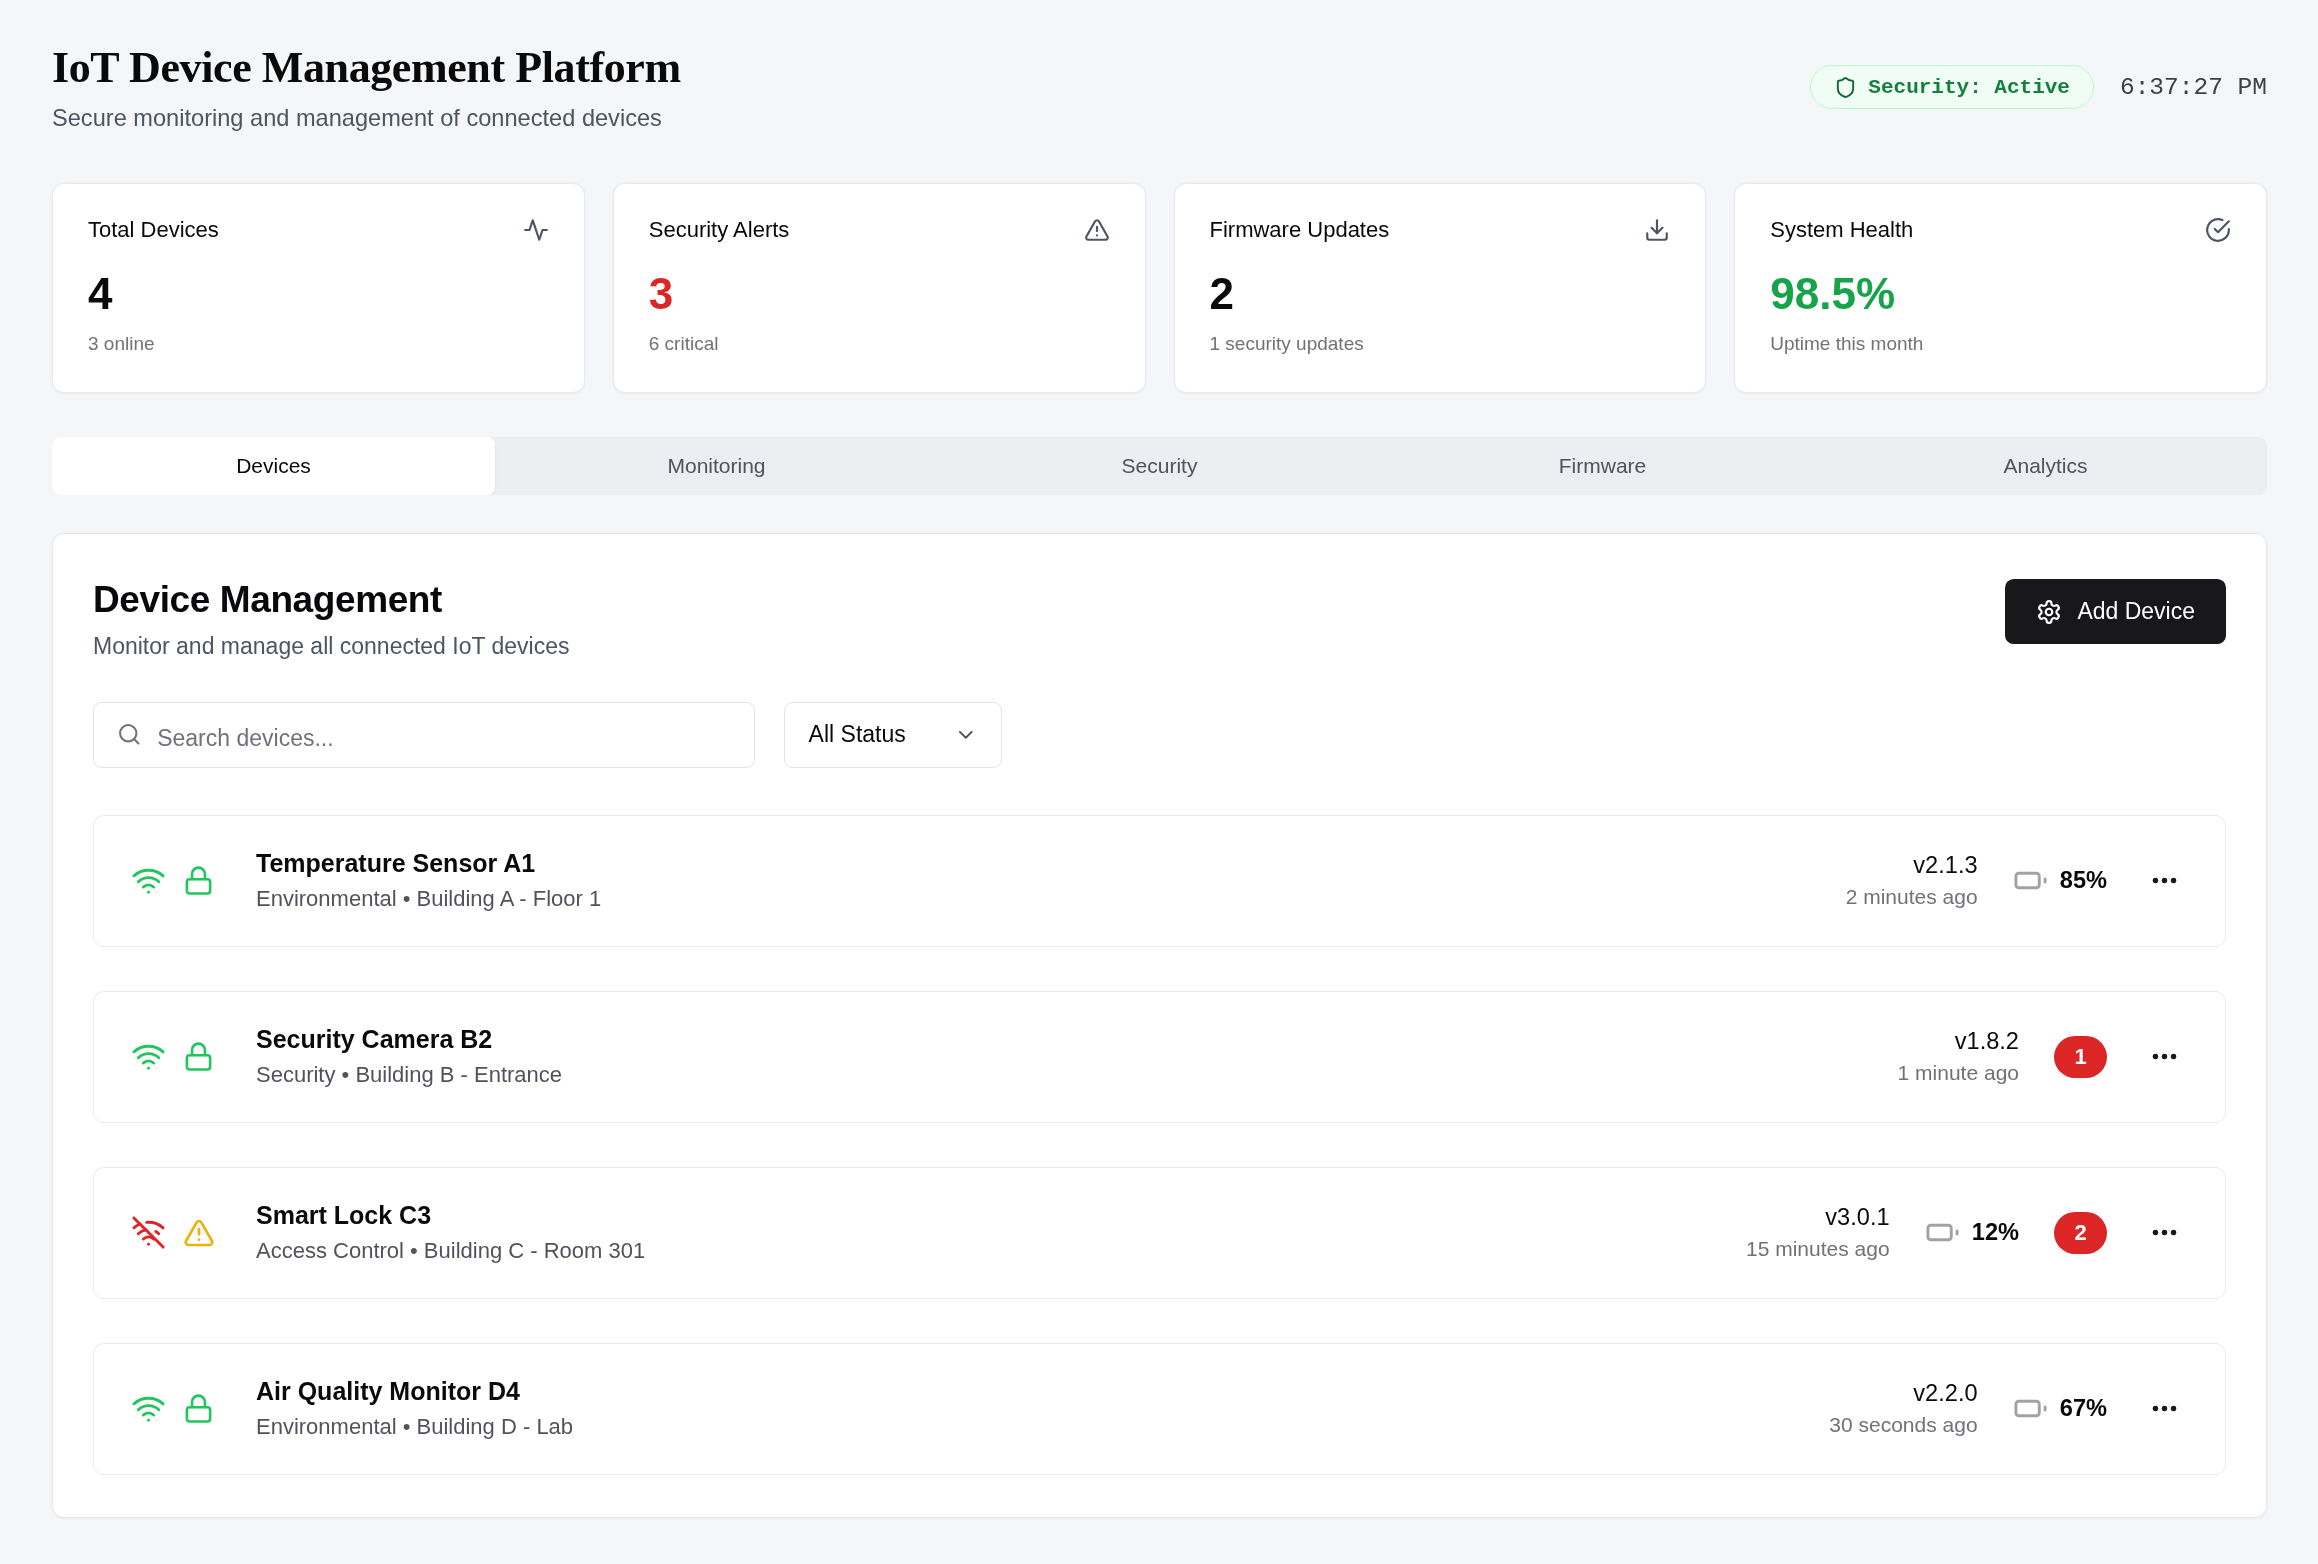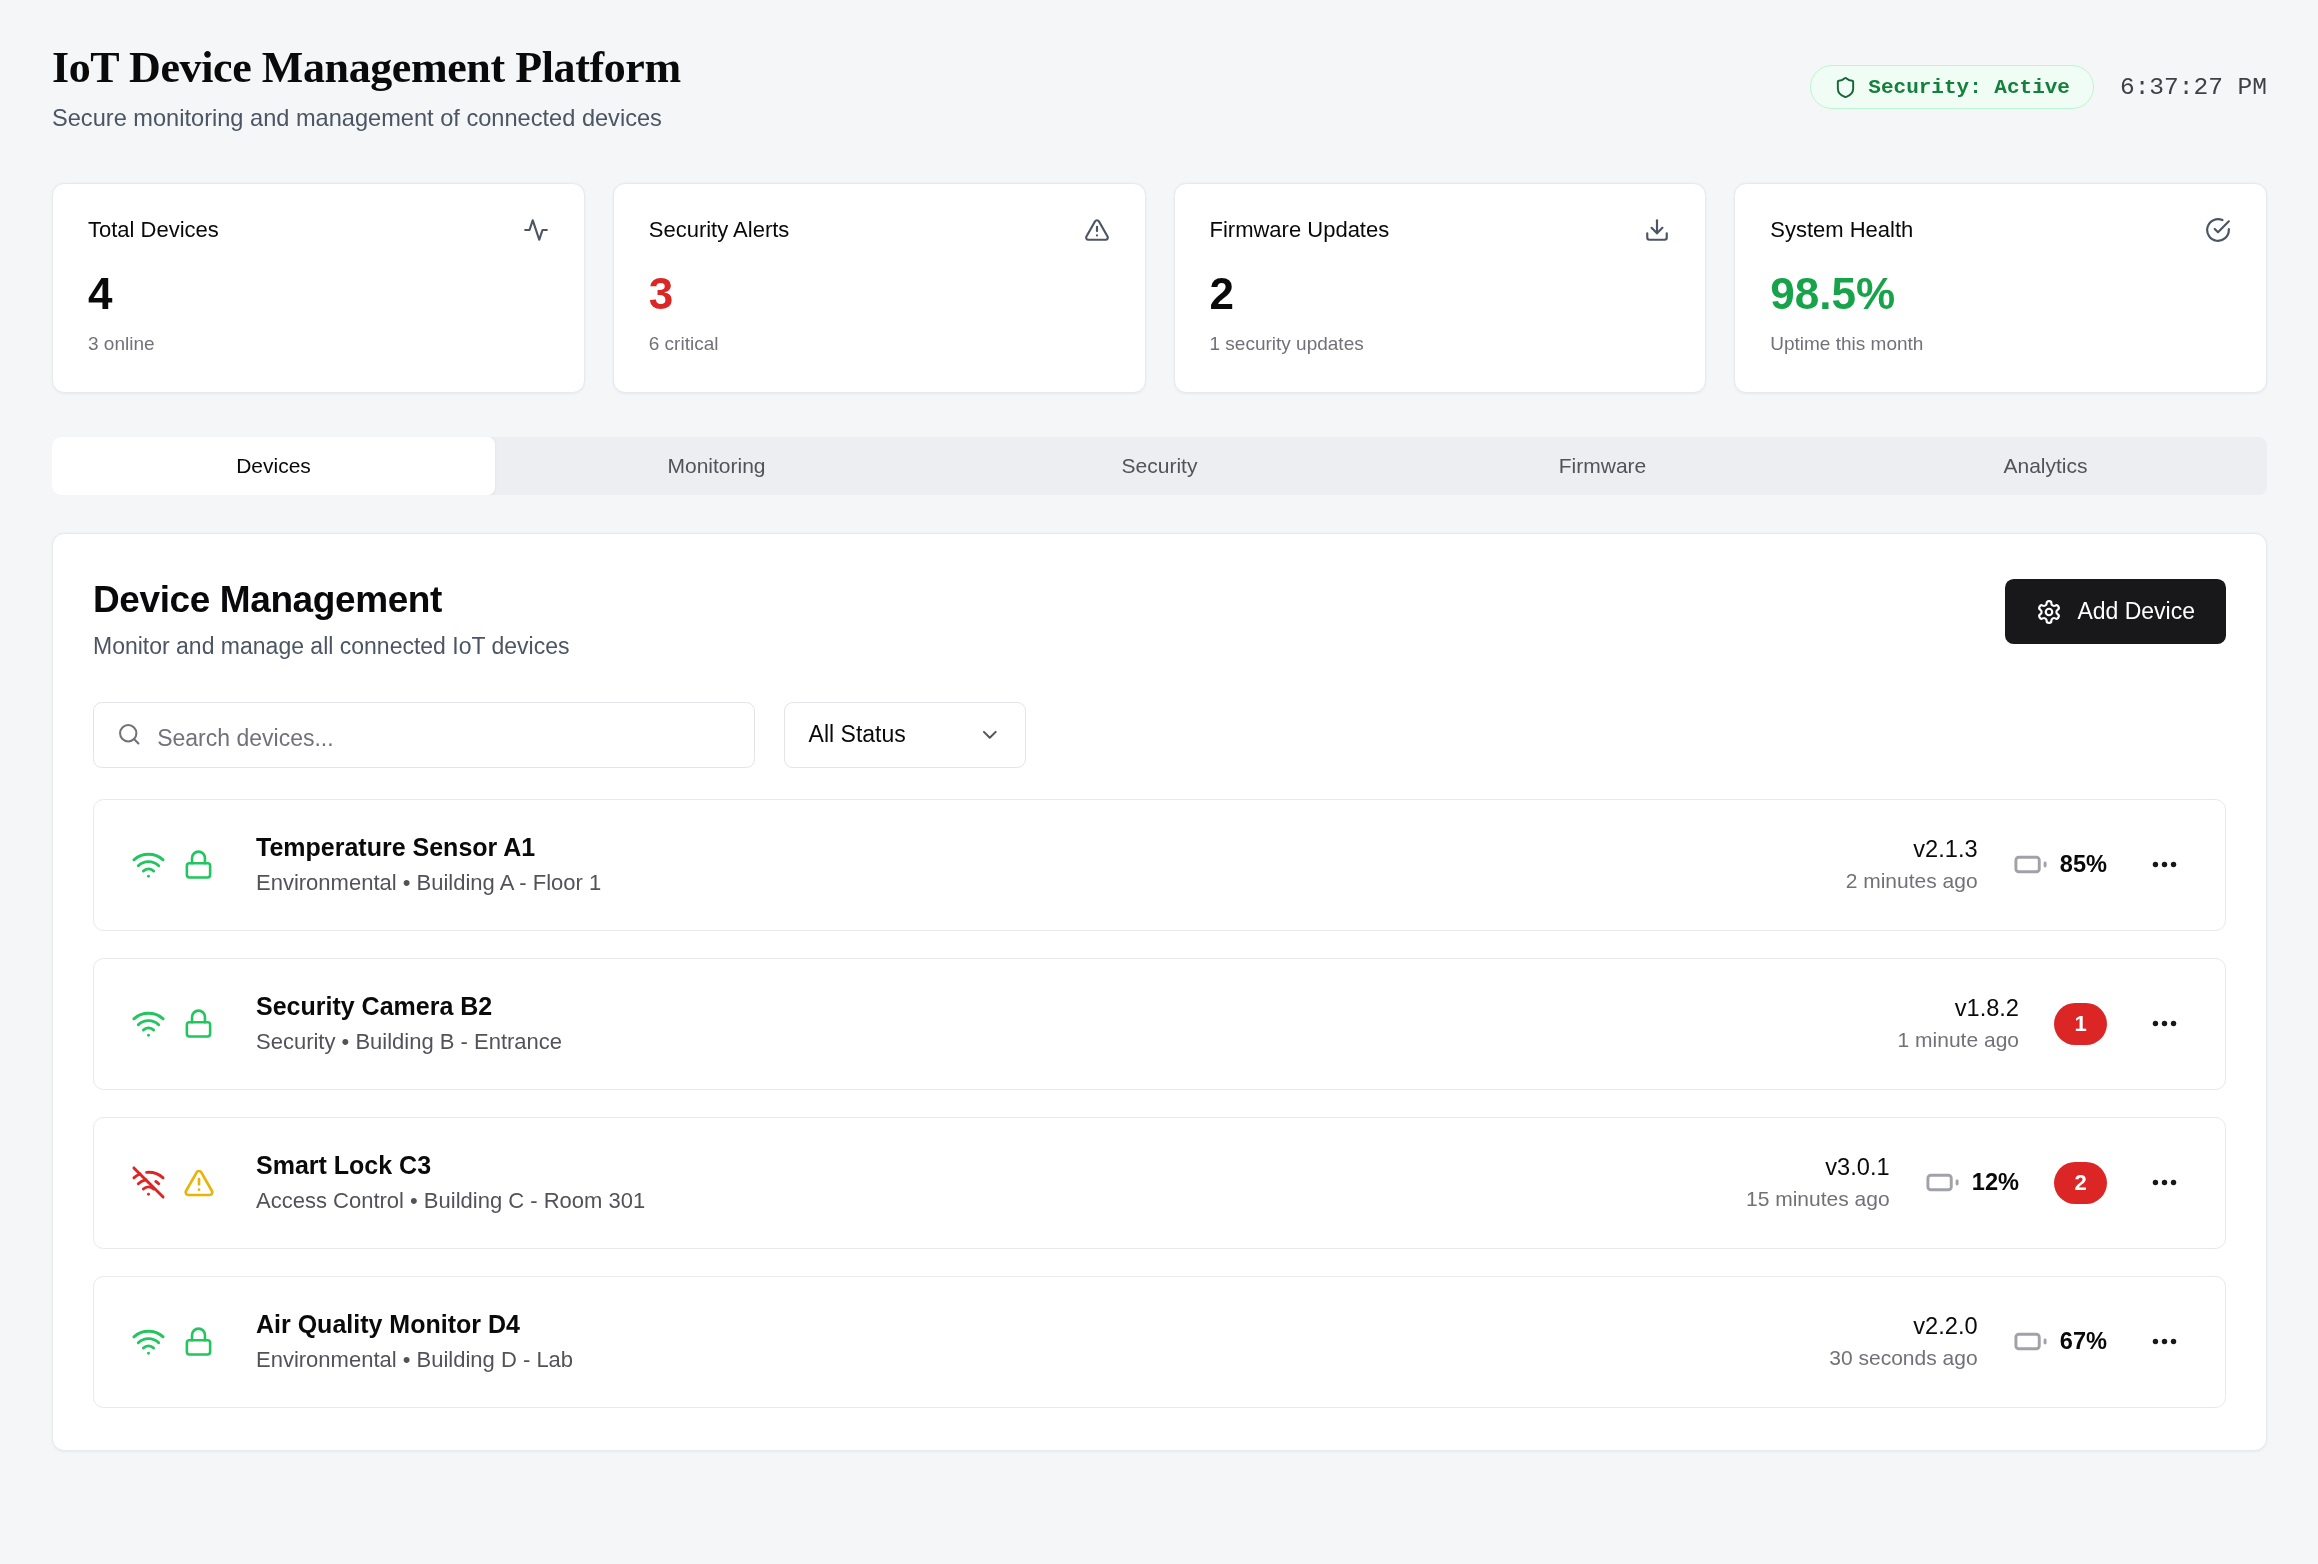--- a/index.html
+++ b/index.html
@@ -72,27 +72,27 @@
     border: 0.9px solid #e2e4e9; border-radius: 8.7px; padding: 0 23px;
   }
   .search-box .icon { width: 24.5px; height: 24.5px; color: #71717a; flex: 0 0 auto; }
   .search-box input {
     border: none; outline: none; flex: 1; font-size: 23px;
     font-family: inherit; color: #09090b; background: transparent; margin-top: 8px;
   }
   .search-box input::placeholder { color: #71717a; }
   .status-filter {
     display: flex; align-items: center; justify-content: space-between;
-    width: 242px; height: 66px; background: #fff; cursor: pointer;
+    width: 218px; height: 66px; background: #fff; cursor: pointer;
     border: 0.9px solid #e2e4e9; border-radius: 8.7px; padding: 0 23.6px; font-size: 23px;
   }
   .status-filter .icon { width: 23.6px; height: 23.6px; color: #52525b; }
 
   
-  .device-list { margin-top: 31px; display: flex; flex-direction: column; gap: 27px; }
+  .device-list { margin-top: 47px; display: flex; flex-direction: column; gap: 44px; }
   .device-row {
     display: flex; align-items: center; justify-content: space-between;
     border: 0.9px solid #e7e9ec; border-radius: 10.5px; height: 132px; padding: 0 38px 0 37px;
     background: #fff;
   }
   .device-left { display: flex; align-items: center; }
   .status-icons { display: flex; align-items: center; gap: 16.6px; width: 87px; }
   .icon-wifi { width: 35px; height: 35px; color: #22c55e; }
   .icon-wifi-off { width: 35px; height: 35px; color: #dc2626; }
   .icon-lock { width: 31px; height: 31px; color: #22c55e; }

